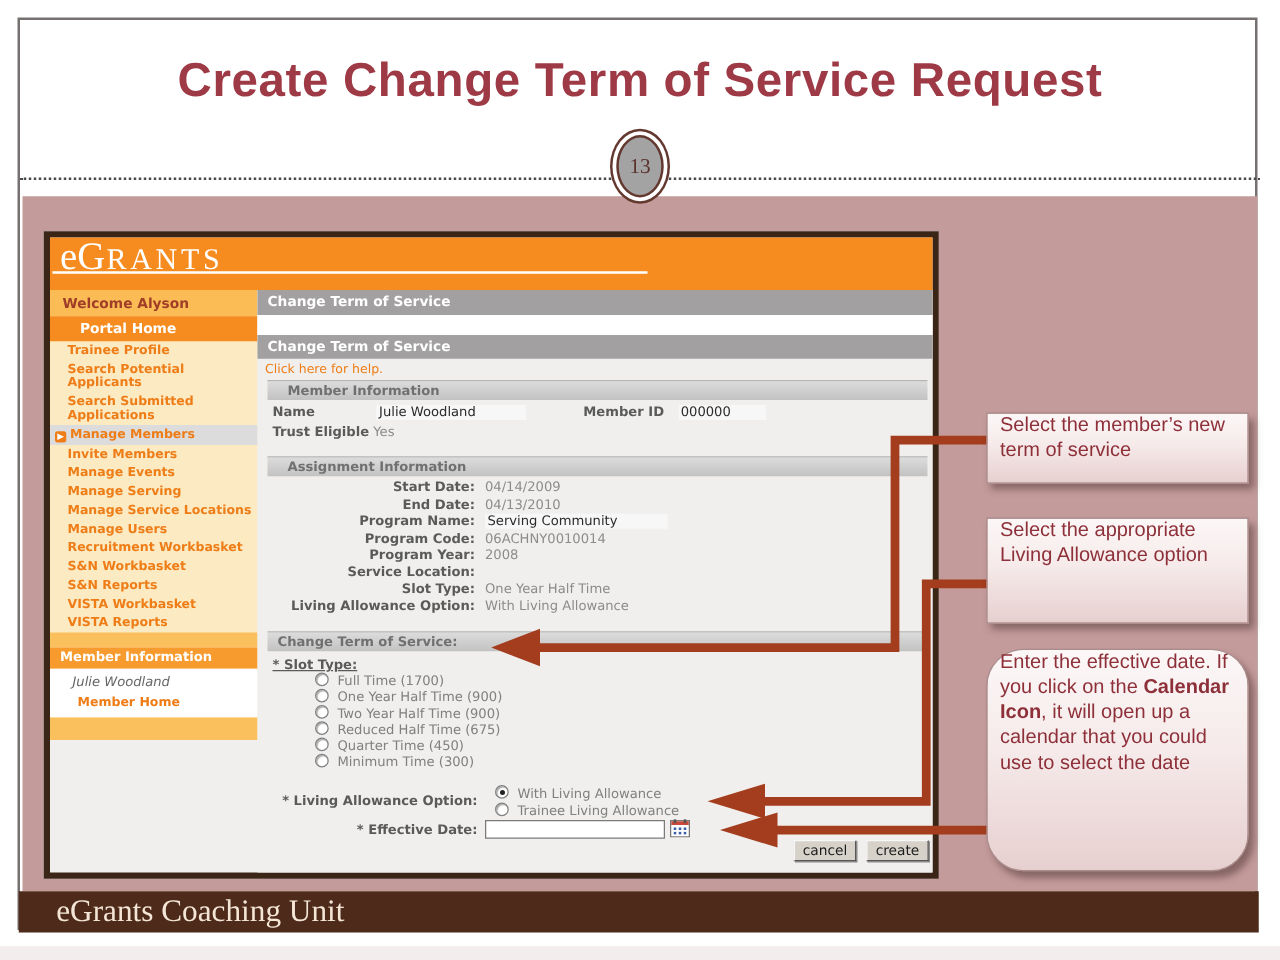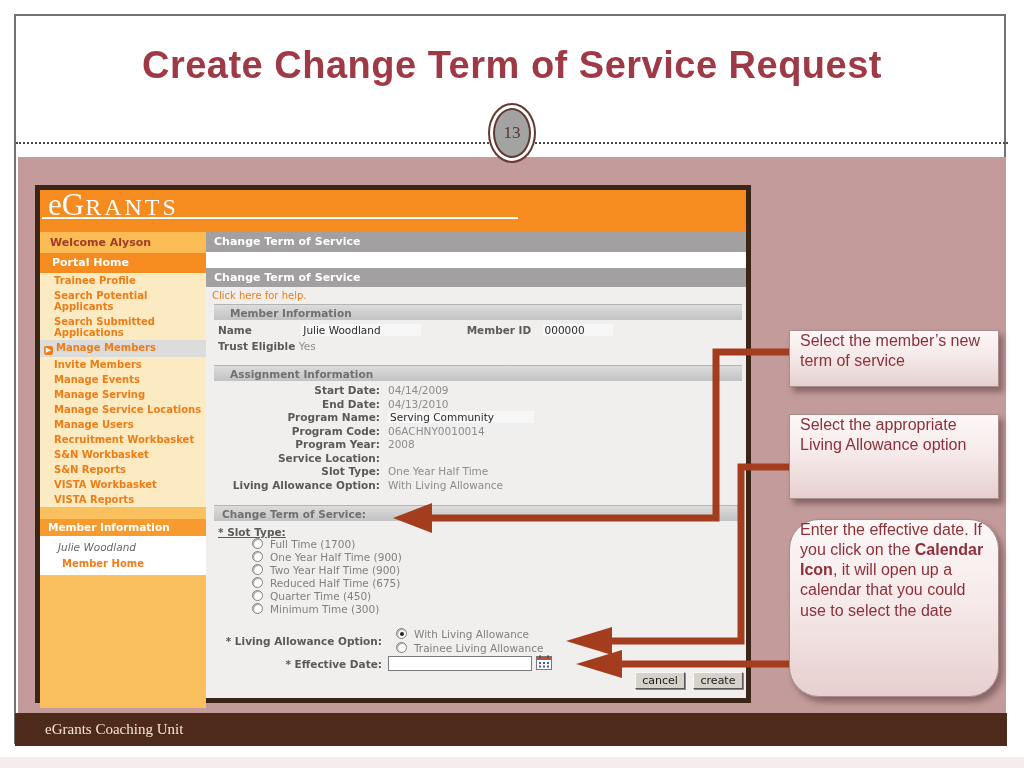--- a/index.html
+++ b/index.html
@@ -17,23 +17,23 @@
   
   .app{position:absolute;left:35px;top:185px;width:706px;height:508px;border:5px solid #3A2517;background:#F0EFED;
        font-family:"DejaVu Sans",sans-serif;}
   .app-header{position:absolute;left:0;top:0;width:706px;height:42px;background:#F68C1F;}
   .logo{position:absolute;left:8px;top:-3px;color:#fff;font-family:"Liberation Serif",serif;white-space:nowrap;}
   .logo .l-e{font-size:31px;}
   .logo .l-g{font-size:31px;letter-spacing:1px;}
   .logo .l-rest{font-size:24px;letter-spacing:3px;}
   .logo-line{position:absolute;left:2px;top:27px;width:476px;height:2px;background:#fff;}
 
-  .sidebar{position:absolute;left:0;top:42px;width:166px;height:476px;background:#FBEAC2;display:flex;flex-direction:column;}
+  .sidebar{position:absolute;left:0;top:42px;width:166px;height:360px;background:#FBEAC2;display:flex;flex-direction:column;}
   .sb-welcome{height:21px;line-height:21px;background:#FBBC55;color:#A03D28;font-size:11px;font-weight:bold;padding-left:10px;}
-  .sb-portal{height:20px;line-height:20px;background:#F68C1F;color:#fff;font-size:11px;font-weight:bold;padding-left:12px;}
+  .sb-portal{height:20px;line-height:20px;background:#F68C1F;color:#fff;font-size:11px;font-weight:bold;padding-left:24px;}
   .sb-item{font-size:10px;font-weight:bold;color:#EE7D17;padding:2px 4px 2px 14px;line-height:11px;cursor:pointer;}
   .sb-item.sel{background:#DCDCDC;padding-left:4px;}
   .sb-arrow{display:inline-block;width:9px;height:9px;background:#EE7D17;color:#fff;font-size:7px;line-height:9px;
             text-align:center;border-radius:2px;margin-right:3px;vertical-align:-1px;}
   .sb-strip{height:12px;background:#FBC05E;}
   .sb-mih{height:17px;line-height:17px;background:#F89B2F;color:#fff;font-size:10.5px;font-weight:bold;padding-left:8px;}
   .sb-white{background:#fff;padding:3px 0 4px 0;}
   .sb-name{font-size:10.5px;font-style:italic;color:#666;padding-left:18px;line-height:17px;}
   .sb-home{font-size:10px;font-weight:bold;color:#EE7D17;padding-left:22px;line-height:15px;cursor:pointer;}
   .sb-fill{flex:1;background:#FBC05E;}
@@ -60,21 +60,21 @@
        box-shadow:1px 1px 0 #8a8a8a;font-size:11px;color:#1a1a1a;text-align:center;line-height:15px;cursor:pointer;
        font-family:"DejaVu Sans",sans-serif;box-sizing:border-box;}
 
   
   .arrows{position:absolute;left:0;top:0;width:1024px;height:768px;z-index:5;pointer-events:none;}
   .callout{position:absolute;left:789px;width:210px;box-sizing:border-box;z-index:6;
            background:linear-gradient(180deg,#FCF7F7 0%,#F6EAEA 45%,#E7CFCF 100%);
            border:1px solid #A98C8C;box-shadow:4px 5px 6px rgba(60,35,35,.45);
            color:#8E3039;font-size:16px;line-height:1.26;padding:0 10px;}
   .footerbar{position:absolute;left:15px;top:713px;width:992px;height:33px;background:#4E2A1A;z-index:3;}
-  .footertext{position:absolute;left:30px;top:0;line-height:33px;color:#F4E6D6;font-family:"Liberation Serif",serif;font-size:15px;text-align:right;}
+  .footertext{position:absolute;left:30px;top:0;line-height:33px;color:#F4E6D6;font-family:"Liberation Serif",serif;font-size:25px;text-align:right;}
   .bottomstrip{position:absolute;left:0;top:757px;width:1024px;height:11px;background:#F3EDED;}
 </style>
 </head>
 <body>
 
 <div class="slide">
   <div class="frame"></div>
 
   <div class="title">Create Change Term of Service Request</div>
   <div class="dotted"></div>

